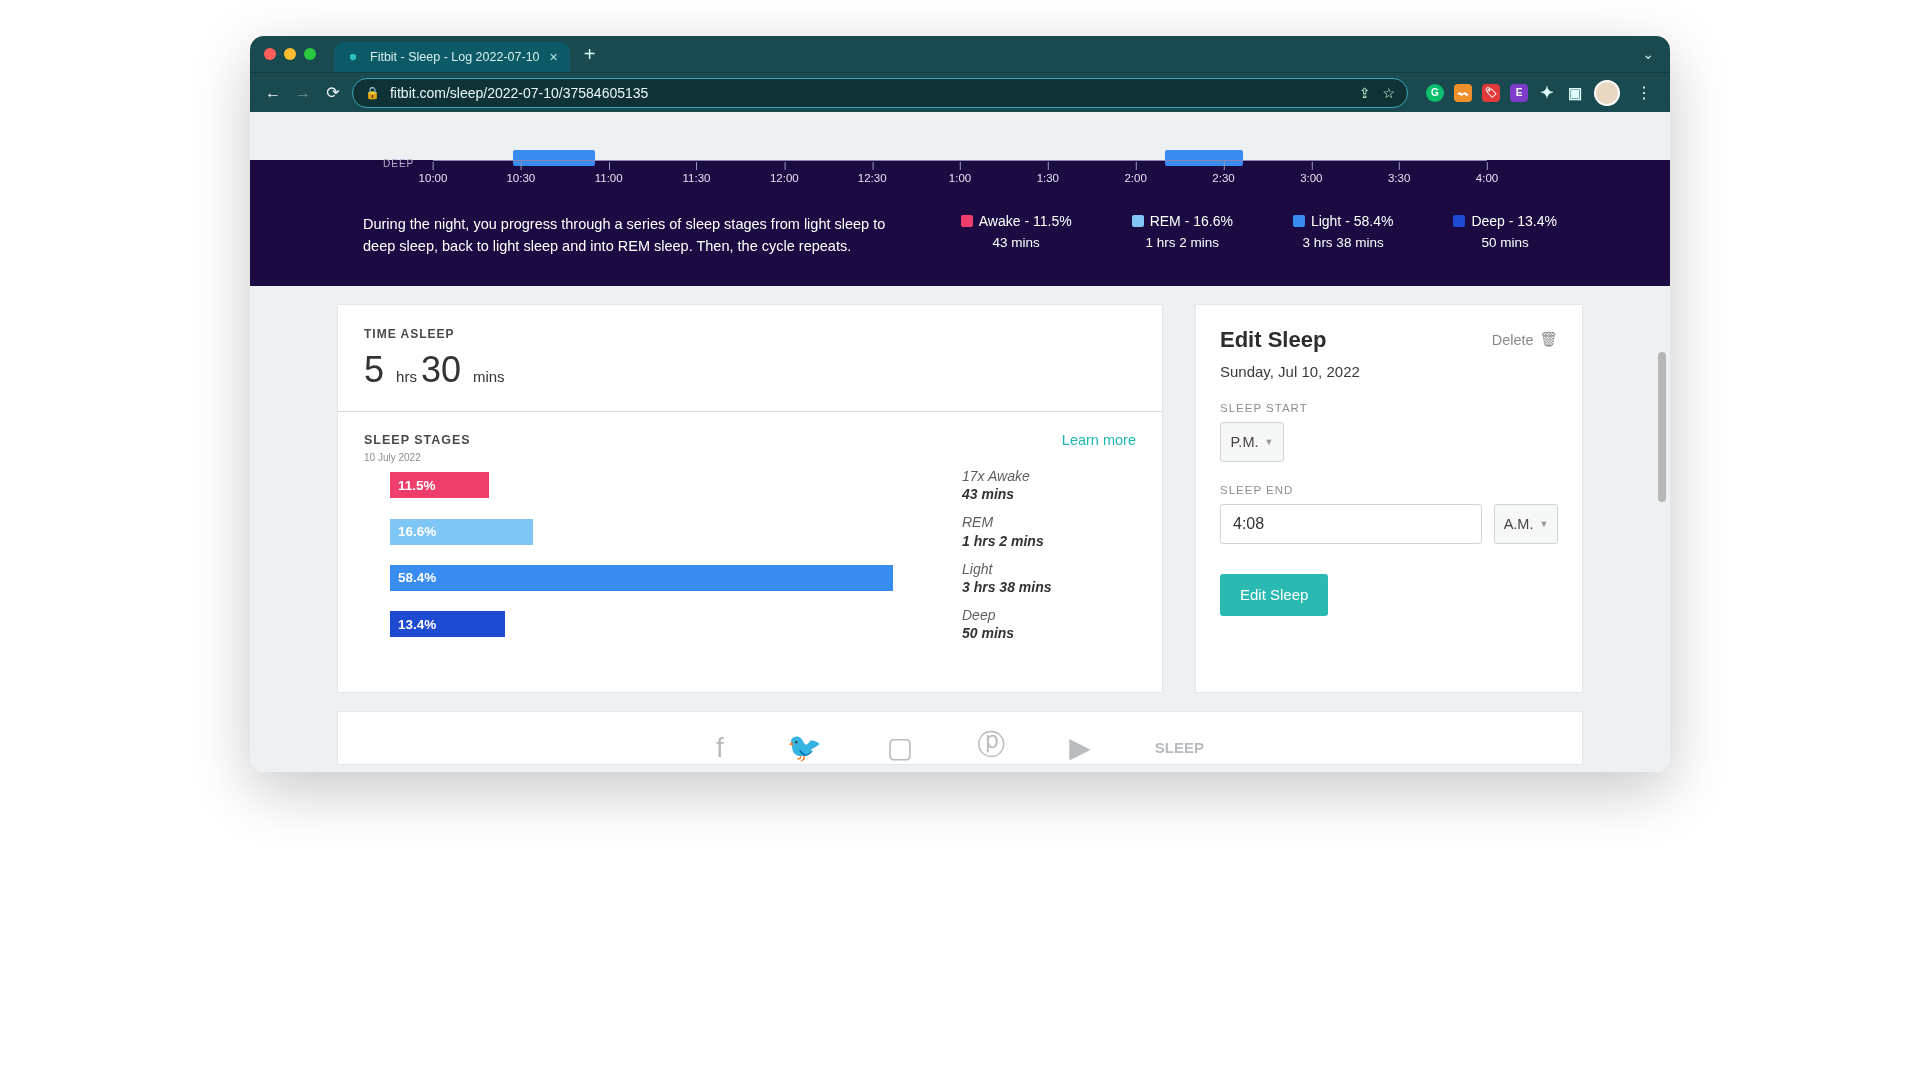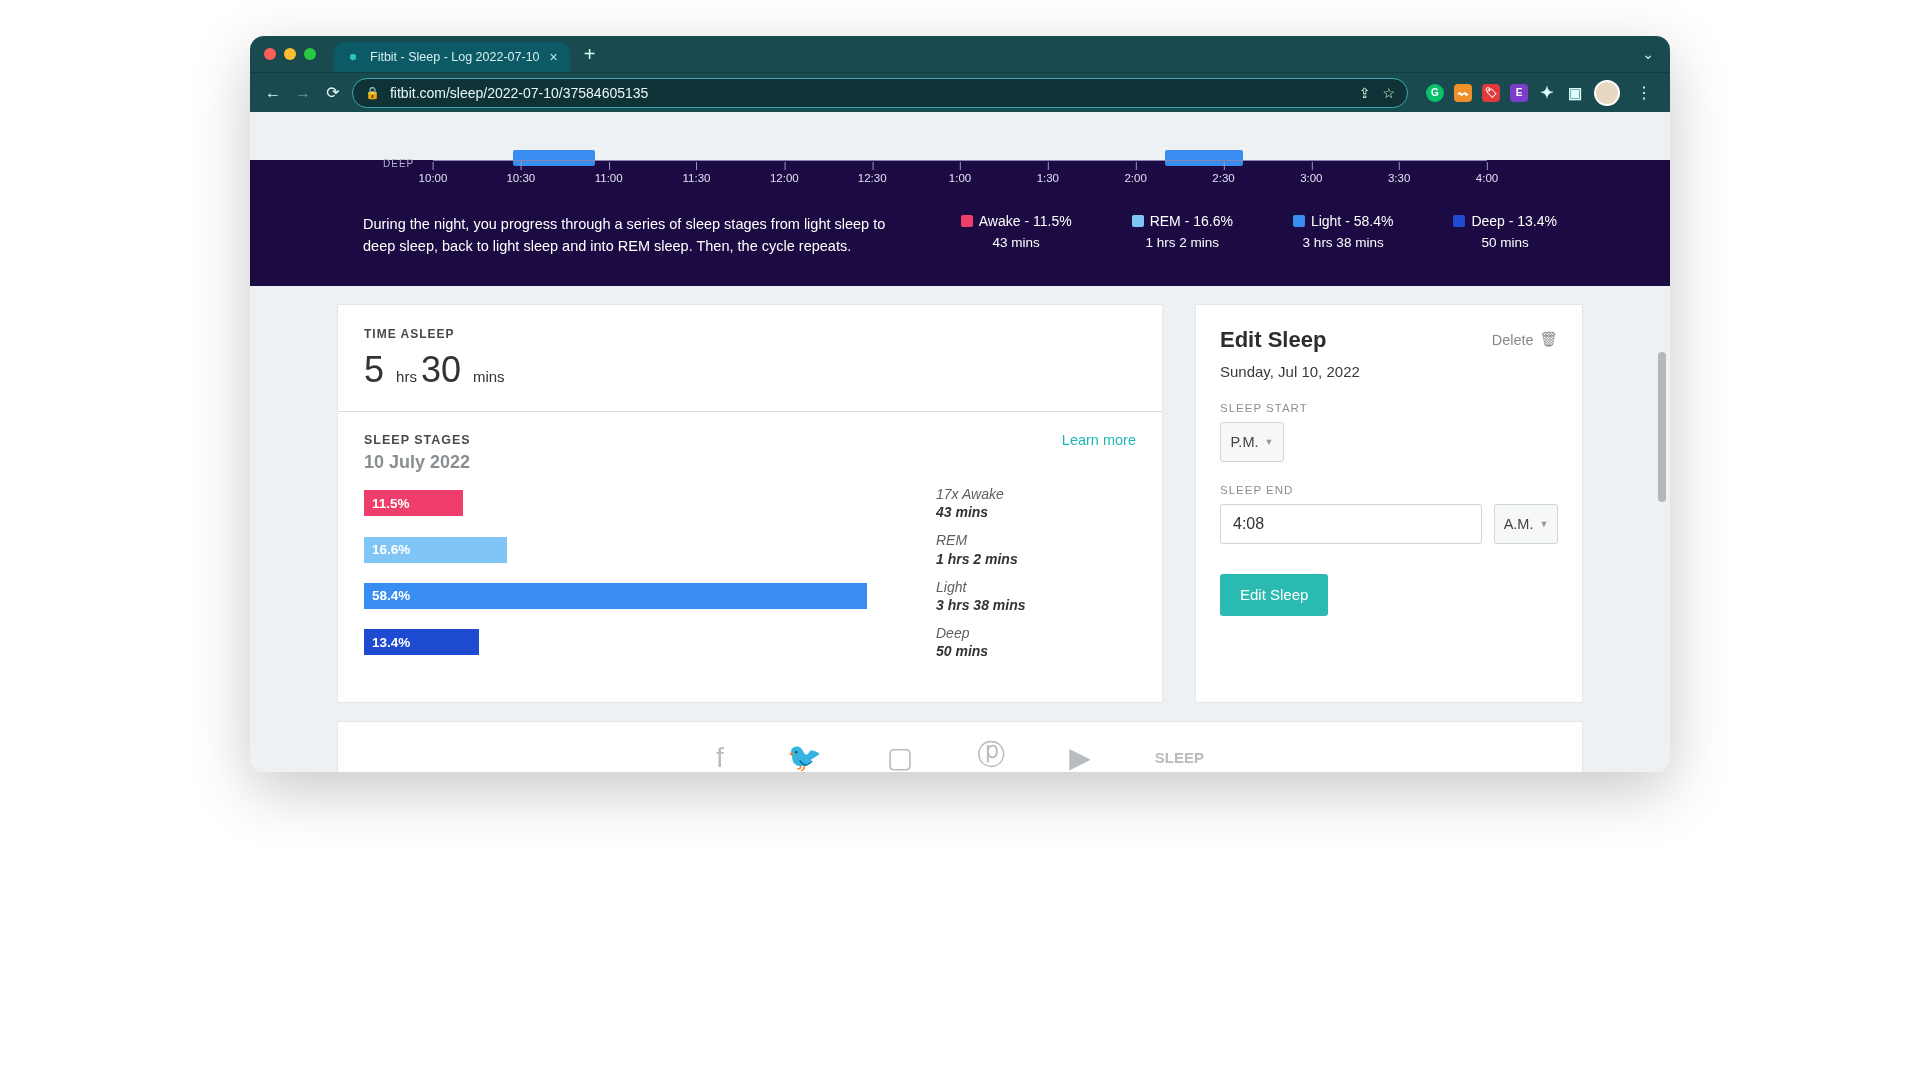--- a/index.html
+++ b/index.html
@@ -61,23 +61,23 @@
 .ta-head{ padding:22px 26px 20px 26px;}
 .ta-label{ font-size:12px; letter-spacing:1px; color:#4a4a4a; font-weight:600;}
 .ta-val{ font-size:36px; color:#333; margin-top:8px;}
 .ta-val .n{ font-size:36px;}
 .ta-val .u{ font-size:15px; margin:0 4px 0 2px;}
 .divider{ border-top:1px solid #d6dbdd;}
 
 .ss-head{ padding:20px 26px 4px 26px; display:flex; align-items:center;}
 .ss-title{ font-size:12.5px; letter-spacing:1px; color:#4a4a4a; font-weight:600;}
 .learn{ margin-left:auto; color:#21b6b6; font-size:14.5px; cursor:pointer;}
-.ss-date{ padding:0 26px; color:#8a8f92; font-size:18px; margin-bottom:12px;font-weight:bold;}
-
-.bars{ padding:0 26px 32px 26px;}
+.ss-date{ padding:0 26px; color:#8a8f92; font-size:10px; margin-bottom:4px;}
+
+.bars{ padding:0 26px 40px 26px;margin-left:26px;}
 .bar-row{ display:flex; align-items:center; gap:12px; margin-bottom:10px;}
 .bar-track{ position:relative; width:560px; }
 .bar{ height:26px; display:flex; align-items:center; padding-left:8px; color:#fff; font-size:13.5px; font-weight:600;}
 .bar-meta{ font-size:14px; color:#5b5f61; line-height:1.3;font-style:italic;}
 .bar-meta .t1{ display:block;}
 .bar-meta .t2{ display:block; font-weight:600; color:#333;}
 
 
 .side-head{ display:flex; align-items:center;}
 .side-title{ font-size:22px; font-weight:600; color:#2d2d2d;}

